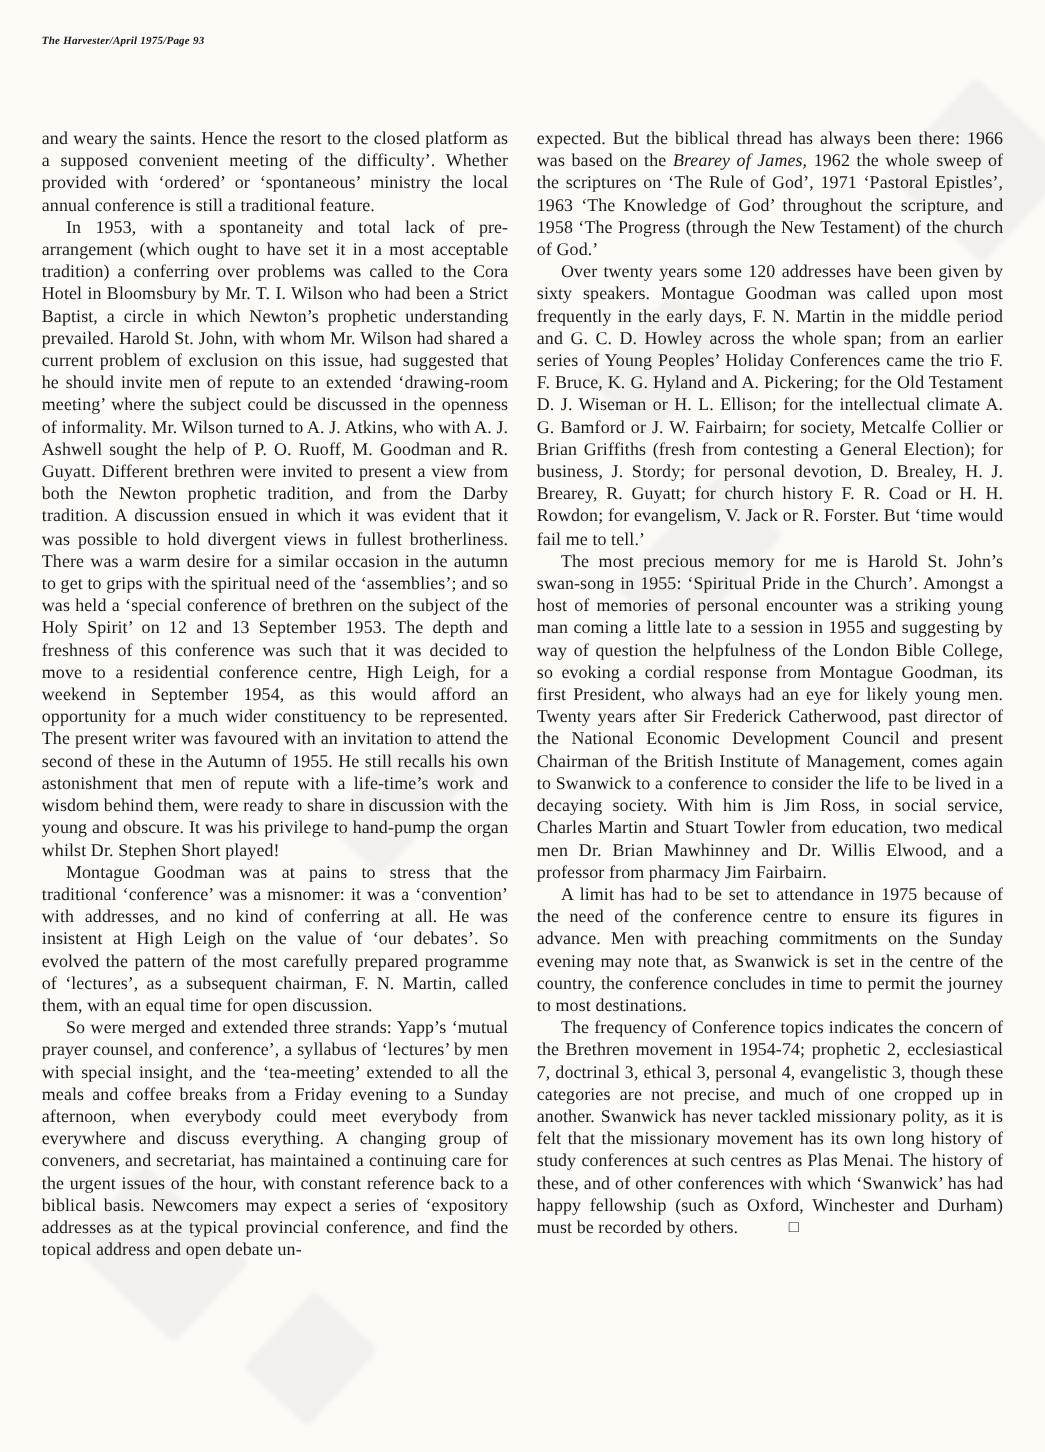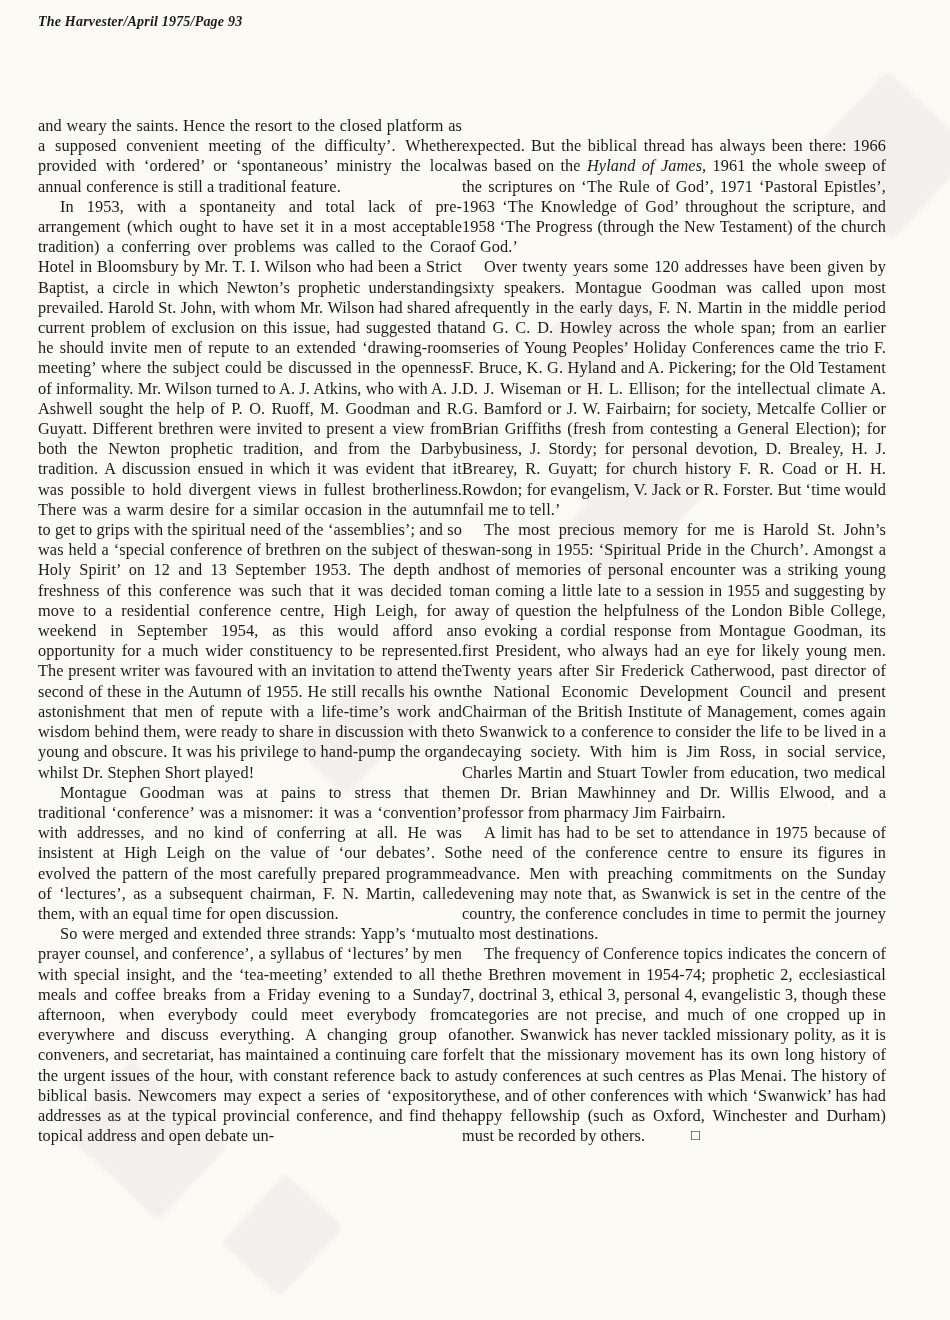--- a/index.html
+++ b/index.html
@@ -13,36 +13,36 @@
     height: 1320px;
     margin: 0 auto;
     background: #fbfaf5;
     color: #1a1a1a;
     font-family: "Liberation Serif", serif;
     overflow: hidden;
     box-sizing: border-box;
   }
   .running-head {
     position: absolute;
-    top: 14px;
+    top: 32px;
     left: 38px;
     font-style: italic;
     font-weight: bold;
-    font-size: 14px;
+    font-size: 10px;
     letter-spacing: 0.2px;
     z-index: 2;
   }
   .columns {
     position: absolute;
     top: 116px;
     left: 38px;
     width: 874px;
     display: flex;
+    gap: 26px;
     z-index: 1;
-    align-items: flex-end;
   }
   .col {
     width: 424px;
     font-size: 16.3px;
     line-height: 20.2px;
     text-align: justify;
     letter-spacing: 0.1px;
   }
   .col p {
     margin: 0;
@@ -100,21 +100,21 @@
   <div class="columns">
 
     <div class="col">
       <p class="noindent">and weary the saints. Hence the resort to the closed platform as a supposed convenient meeting of the difficulty’. Whether provided with ‘ordered’ or ‘spontaneous’ ministry the local annual conference is still a traditional feature.</p>
       <p>In 1953, with a spontaneity and total lack of pre-arrangement (which ought to have set it in a most acceptable tradition) a conferring over problems was called to the Cora Hotel in Bloomsbury by Mr. T. I. Wilson who had been a Strict Baptist, a circle in which Newton’s prophetic understanding prevailed. Harold St. John, with whom Mr. Wilson had shared a current problem of exclusion on this issue, had suggested that he should invite men of repute to an extended ‘drawing-room meeting’ where the subject could be discussed in the openness of informality. Mr. Wilson turned to A. J. Atkins, who with A. J. Ashwell sought the help of P. O. Ruoff, M. Goodman and R. Guyatt. Different brethren were invited to present a view from both the Newton prophetic tradition, and from the Darby tradition. A discussion ensued in which it was evident that it was possible to hold divergent views in fullest brotherliness. There was a warm desire for a similar occasion in the autumn to get to grips with the spiritual need of the ‘assemblies’; and so was held a ‘special conference of brethren on the subject of the Holy Spirit’ on 12 and 13 September 1953. The depth and freshness of this conference was such that it was decided to move to a residential conference centre, High Leigh, for a weekend in September 1954, as this would afford an opportunity for a much wider constituency to be represented. The present writer was favoured with an invitation to attend the second of these in the Autumn of 1955. He still recalls his own astonishment that men of repute with a life-time’s work and wisdom behind them, were ready to share in discussion with the young and obscure. It was his privilege to hand-pump the organ whilst Dr. Stephen Short played!</p>
       <p>Montague Goodman was at pains to stress that the traditional ‘conference’ was a misnomer: it was a ‘convention’ with addresses, and no kind of conferring at all. He was insistent at High Leigh on the value of ‘our debates’. So evolved the pattern of the most carefully prepared programme of ‘lectures’, as a subsequent chairman, F. N. Martin, called them, with an equal time for open discussion.</p>
       <p>So were merged and extended three strands: Yapp’s ‘mutual prayer counsel, and conference’, a syllabus of ‘lectures’ by men with special insight, and the ‘tea-meeting’ extended to all the meals and coffee breaks from a Friday evening to a Sunday afternoon, when everybody could meet everybody from everywhere and discuss everything. A changing group of conveners, and secretariat, has maintained a continuing care for the urgent issues of the hour, with constant reference back to a biblical basis. Newcomers may expect a series of ‘expository addresses as at the typical provincial conference, and find the topical address and open debate un-</p>
     </div>
 
     <div class="col">
-      <p class="noindent"><span>expected. But the biblical thread has always been there: 1966 was based on the </span><em>Hyland of James,</em><span> 1961 the whole sweep of the scriptures on ‘The Rule of God’, 1971 ‘Pastoral Epistles’, 1963 ‘The Knowledge of God’ throughout the scripture, and 1958 ‘The Progress (through the New Testament) of the church of God.’</span></p>
+      <p class="noindent"><span>expected. But the biblical thread has always been there: 1966 was based on the </span><em>Brearey of James,</em><span> 1962 the whole sweep of the scriptures on ‘The Rule of God’, 1971 ‘Pastoral Epistles’, 1963 ‘The Knowledge of God’ throughout the scripture, and 1958 ‘The Progress (through the New Testament) of the church of God.’</span></p>
       <p>Over twenty years some 120 addresses have been given by sixty speakers. Montague Goodman was called upon most frequently in the early days, F. N. Martin in the middle period and G. C. D. Howley across the whole span; from an earlier series of Young Peoples’ Holiday Conferences came the trio F. F. Bruce, K. G. Hyland and A. Pickering; for the Old Testament D. J. Wiseman or H. L. Ellison; for the intellectual climate A. G. Bamford or J. W. Fairbairn; for society, Metcalfe Collier or Brian Griffiths (fresh from contesting a General Election); for business, J. Stordy; for personal devotion, D. Brealey, H. J. Brearey, R. Guyatt; for church history F. R. Coad or H. H. Rowdon; for evangelism, V. Jack or R. Forster. But ‘time would fail me to tell.’</p>
       <p>The most precious memory for me is Harold St. John’s swan-song in 1955: ‘Spiritual Pride in the Church’. Amongst a host of memories of personal encounter was a striking young man coming a little late to a session in 1955 and suggesting by way of question the helpfulness of the London Bible College, so evoking a cordial response from Montague Goodman, its first President, who always had an eye for likely young men. Twenty years after Sir Frederick Catherwood, past director of the National Economic Development Council and present Chairman of the British Institute of Management, comes again to Swanwick to a conference to consider the life to be lived in a decaying society. With him is Jim Ross, in social service, Charles Martin and Stuart Towler from education, two medical men Dr. Brian Mawhinney and Dr. Willis Elwood, and a professor from pharmacy Jim Fairbairn.</p>
       <p>A limit has had to be set to attendance in 1975 because of the need of the conference centre to ensure its figures in advance. Men with preaching commitments on the Sunday evening may note that, as Swanwick is set in the centre of the country, the conference concludes in time to permit the journey to most destinations.</p>
       <p><span>The frequency of Conference topics indicates the concern of the Brethren movement in 1954-74; prophetic 2, ecclesiastical 7, doctrinal 3, ethical 3, personal 4, evangelistic 3, though these categories are not precise, and much of one cropped up in another. Swanwick has never tackled missionary polity, as it is felt that the missionary movement has its own long history of study conferences at such centres as Plas Menai. The history of these, and of other conferences with which ‘Swanwick’ has had happy fellowship (such as Oxford, Winchester and Durham) must be recorded by others.</span><span class="endmark">□</span></p>
     </div>
 
   </div>
 </div>
 
 </body></html>

